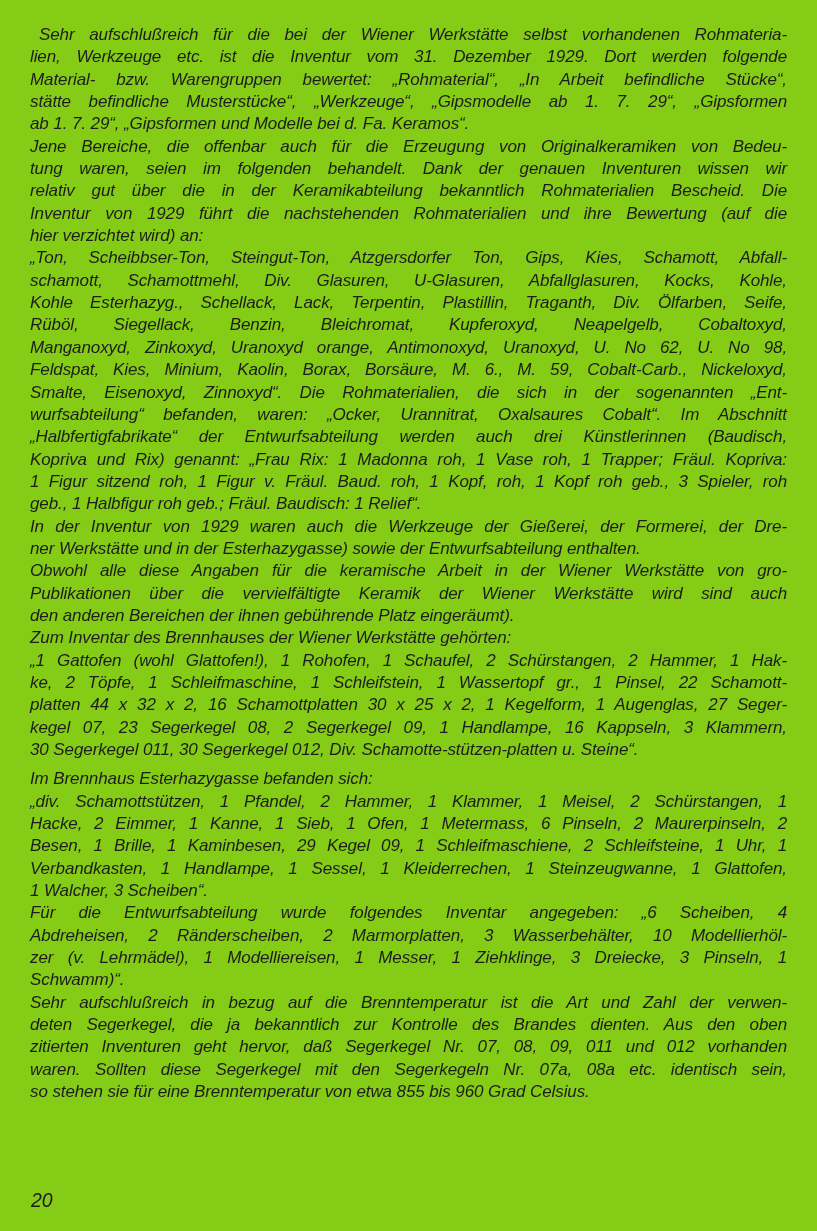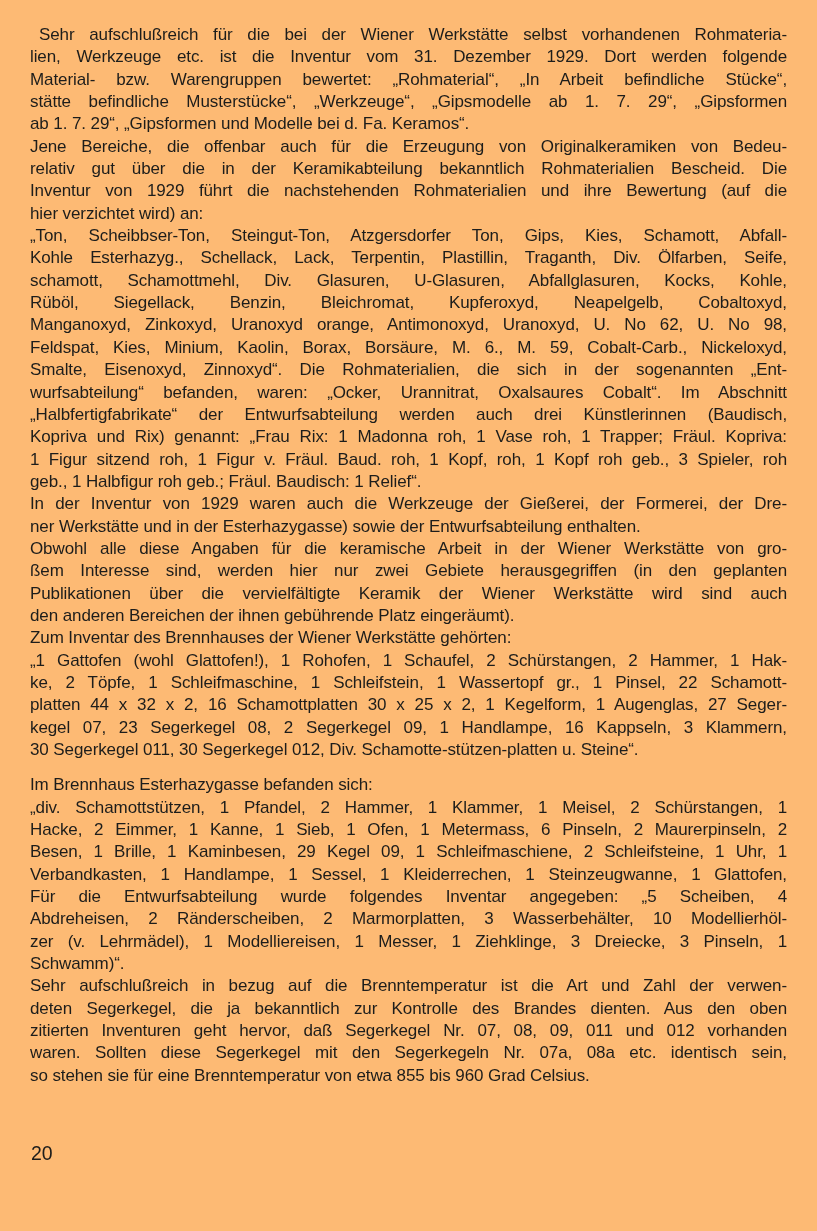--- a/index.html
+++ b/index.html
@@ -20,76 +20,76 @@
   .text-body {
     position: absolute;
     left: 30px;
     top: 24px;
     width: 757px;
     font-size: 17px;
     line-height: 22.35px;
     letter-spacing: -0.1px;
   }
   .para { margin: 0; padding: 0; }
-  .para.gap-before { margin-top: 13px; }
+  .para.gap-before { margin-top: 7px; }
   .para.indent-first .line:first-child { text-indent: 9px; }
   .line {
     text-align: justify;
     text-align-last: justify;
   }
   .line.last {
     text-align-last: left;
   }
   .page-number {
     position: absolute;
     left: 31px;
-    top: 1142px;
+    top: 1189px;
     font-size: 19.5px;
     letter-spacing: 0;
   }
 </style>
 </head>
 <body>
 
-<div class="page" style="background: #fdba74; color: rgb(29, 29, 27);">
+<div class="page" style="background: #84cc16; color: rgb(29, 29, 27); font-style: italic;">
   <main class="text-body">
       <div class="para indent-first">
         <div class="line">Sehr aufschlußreich für die bei der Wiener Werkstätte selbst vorhandenen Rohmateria-</div>
         <div class="line">lien, Werkzeuge etc. ist die Inventur vom 31. Dezember 1929. Dort werden folgende</div>
         <div class="line">Material- bzw. Warengruppen bewertet: „Rohmaterial“, „In Arbeit befindliche Stücke“,</div>
         <div class="line">stätte befindliche Musterstücke“, „Werkzeuge“, „Gipsmodelle ab 1. 7. 29“, „Gipsformen</div>
         <div class="line last">ab 1. 7. 29“, „Gipsformen und Modelle bei d. Fa. Keramos“.</div>
       </div>
       <div class="para">
         <div class="line">Jene Bereiche, die offenbar auch für die Erzeugung von Originalkeramiken von Bedeu-</div>
+        <div class="line">tung waren, seien im folgenden behandelt. Dank der genauen Inventuren wissen wir</div>
         <div class="line">relativ gut über die in der Keramikabteilung bekanntlich Rohmaterialien Bescheid. Die</div>
         <div class="line">Inventur von 1929 führt die nachstehenden Rohmaterialien und ihre Bewertung (auf die</div>
         <div class="line last">hier verzichtet wird) an:</div>
       </div>
       <div class="para">
         <div class="line">„Ton, Scheibbser-Ton, Steingut-Ton, Atzgersdorfer Ton, Gips, Kies, Schamott, Abfall-</div>
+        <div class="line">schamott, Schamottmehl, Div. Glasuren, U-Glasuren, Abfallglasuren, Kocks, Kohle,</div>
         <div class="line">Kohle Esterhazyg., Schellack, Lack, Terpentin, Plastillin, Traganth, Div. Ölfarben, Seife,</div>
-        <div class="line">schamott, Schamottmehl, Div. Glasuren, U-Glasuren, Abfallglasuren, Kocks, Kohle,</div>
         <div class="line">Rüböl, Siegellack, Benzin, Bleichromat, Kupferoxyd, Neapelgelb, Cobaltoxyd,</div>
         <div class="line">Manganoxyd, Zinkoxyd, Uranoxyd orange, Antimonoxyd, Uranoxyd, U. No 62, U. No 98,</div>
         <div class="line">Feldspat, Kies, Minium, Kaolin, Borax, Borsäure, M. 6., M. 59, Cobalt-Carb., Nickeloxyd,</div>
         <div class="line">Smalte, Eisenoxyd, Zinnoxyd“. Die Rohmaterialien, die sich in der sogenannten „Ent-</div>
         <div class="line">wurfsabteilung“ befanden, waren: „Ocker, Urannitrat, Oxalsaures Cobalt“. Im Abschnitt</div>
         <div class="line">„Halbfertigfabrikate“ der Entwurfsabteilung werden auch drei Künstlerinnen (Baudisch,</div>
         <div class="line">Kopriva und Rix) genannt: „Frau Rix: 1 Madonna roh, 1 Vase roh, 1 Trapper; Fräul. Kopriva:</div>
         <div class="line">1 Figur sitzend roh, 1 Figur v. Fräul. Baud. roh, 1 Kopf, roh, 1 Kopf roh geb., 3 Spieler, roh</div>
         <div class="line last">geb., 1 Halbfigur roh geb.; Fräul. Baudisch: 1 Relief“.</div>
       </div>
       <div class="para">
         <div class="line">In der Inventur von 1929 waren auch die Werkzeuge der Gießerei, der Formerei, der Dre-</div>
         <div class="line last">ner Werkstätte und in der Esterhazygasse) sowie der Entwurfsabteilung enthalten.</div>
       </div>
       <div class="para">
         <div class="line">Obwohl alle diese Angaben für die keramische Arbeit in der Wiener Werkstätte von gro-</div>
-        <div class="line">ßem Interesse sind, werden hier nur zwei Gebiete herausgegriffen (in den geplanten</div>
         <div class="line">Publikationen über die vervielfältigte Keramik der Wiener Werkstätte wird sind auch</div>
         <div class="line last">den anderen Bereichen der ihnen gebührende Platz eingeräumt).</div>
       </div>
       <div class="para">
         <div class="line last">Zum Inventar des Brennhauses der Wiener Werkstätte gehörten:</div>
       </div>
       <div class="para">
         <div class="line">„1 Gattofen (wohl Glattofen!), 1 Rohofen, 1 Schaufel, 2 Schürstangen, 2 Hammer, 1 Hak-</div>
         <div class="line">ke, 2 Töpfe, 1 Schleifmaschine, 1 Schleifstein, 1 Wassertopf gr., 1 Pinsel, 22 Schamott-</div>
         <div class="line">platten 44 x 32 x 2, 16 Schamottplatten 30 x 25 x 2, 1 Kegelform, 1 Augenglas, 27 Seger-</div>
@@ -97,23 +97,24 @@
         <div class="line last">30 Segerkegel 011, 30 Segerkegel 012, Div. Schamotte-stützen-platten u. Steine“.</div>
       </div>
       <div class="para gap-before">
         <div class="line last">Im Brennhaus Esterhazygasse befanden sich:</div>
       </div>
       <div class="para">
         <div class="line">„div. Schamottstützen, 1 Pfandel, 2 Hammer, 1 Klammer, 1 Meisel, 2 Schürstangen, 1</div>
         <div class="line">Hacke, 2 Eimmer, 1 Kanne, 1 Sieb, 1 Ofen, 1 Metermass, 6 Pinseln, 2 Maurerpinseln, 2</div>
         <div class="line">Besen, 1 Brille, 1 Kaminbesen, 29 Kegel 09, 1 Schleifmaschiene, 2 Schleifsteine, 1 Uhr, 1</div>
         <div class="line">Verbandkasten, 1 Handlampe, 1 Sessel, 1 Kleiderrechen, 1 Steinzeugwanne, 1 Glattofen,</div>
+        <div class="line last">1 Walcher, 3 Scheiben“.</div>
       </div>
       <div class="para">
-        <div class="line">Für die Entwurfsabteilung wurde folgendes Inventar angegeben: „5 Scheiben, 4</div>
+        <div class="line">Für die Entwurfsabteilung wurde folgendes Inventar angegeben: „6 Scheiben, 4</div>
         <div class="line">Abdreheisen, 2 Ränderscheiben, 2 Marmorplatten, 3 Wasserbehälter, 10 Modellierhöl-</div>
         <div class="line">zer (v. Lehrmädel), 1 Modelliereisen, 1 Messer, 1 Ziehklinge, 3 Dreiecke, 3 Pinseln, 1</div>
         <div class="line last">Schwamm)“.</div>
       </div>
       <div class="para">
         <div class="line">Sehr aufschlußreich in bezug auf die Brenntemperatur ist die Art und Zahl der verwen-</div>
         <div class="line">deten Segerkegel, die ja bekanntlich zur Kontrolle des Brandes dienten. Aus den oben</div>
         <div class="line">zitierten Inventuren geht hervor, daß Segerkegel Nr. 07, 08, 09, 011 und 012 vorhanden</div>
         <div class="line">waren. Sollten diese Segerkegel mit den Segerkegeln Nr. 07a, 08a etc. identisch sein,</div>
         <div class="line last">so stehen sie für eine Brenntemperatur von etwa 855 bis 960 Grad Celsius.</div>

